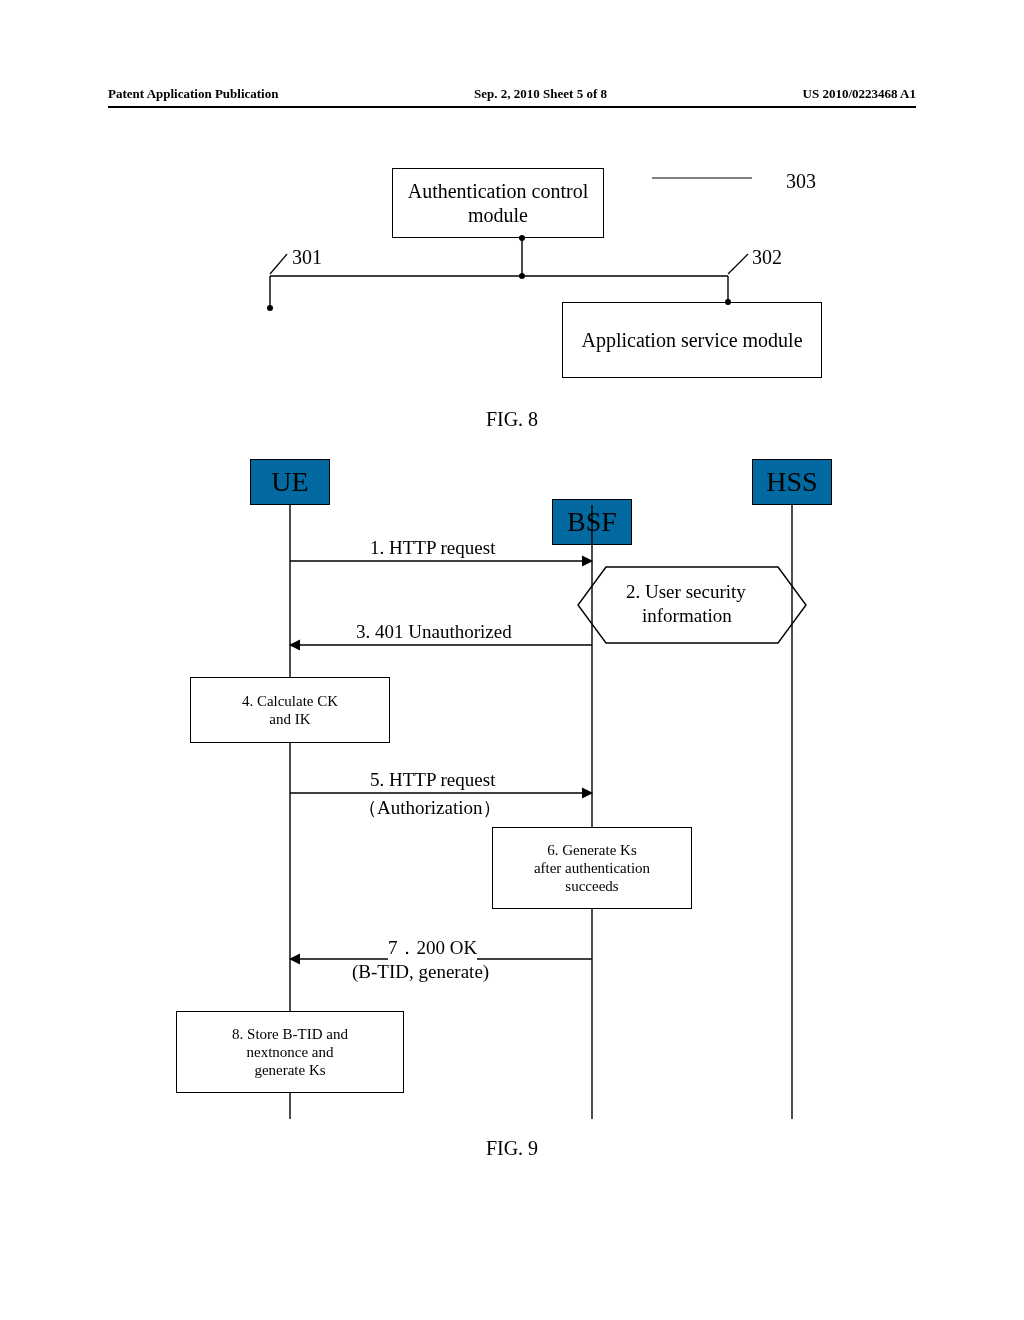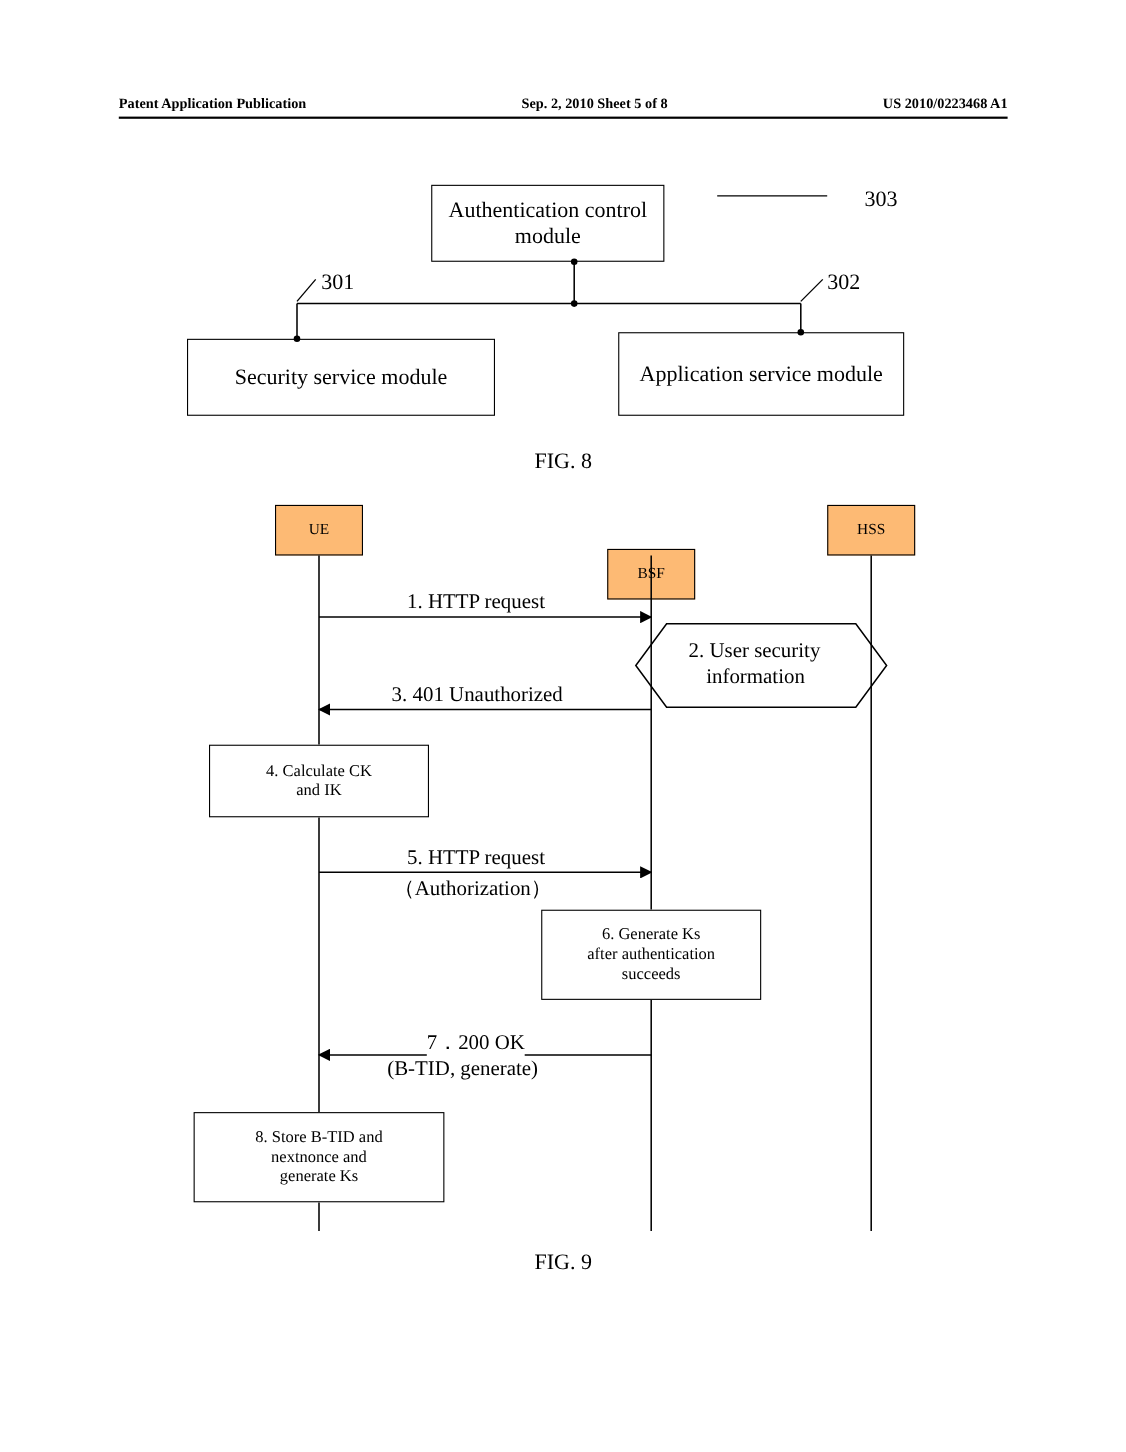--- a/index.html
+++ b/index.html
@@ -66,26 +66,26 @@
 
   
   .fig9 {
     position: relative;
     width: 680px;
     height: 660px;
     margin: 0 auto 0 auto;
   }
   .seq-box {
     border: 1.5px solid #000;
-    background: #fdba74;
+    background: #0369a1;
     display: flex;
     align-items: center;
     justify-content: center;
     text-align: center;
-    font-size: 14px;
+    font-size: 28px;
     position: absolute;
     padding: 4px 10px;
     line-height: 1.2;
   }
   .ue-box  { left: 78px; top: 0; width: 80px; height: 46px; }
   .bsf-box { left: 380px; top: 0; width: 80px; height: 46px; margin-top: 40px; }
   .hss-box { left: 580px; top: 0; width: 80px; height: 46px; }
 
   .fig9 svg { position:absolute; left:0; top:0; width:680px; height:660px; pointer-events:none; }
 
@@ -118,21 +118,20 @@
 <div class="page">
 
   <div class="header">
     <div class="header-left">Patent Application Publication</div>
     <div class="header-center">Sep. 2, 2010  Sheet 5 of 8</div>
     <div class="header-right">US 2010/0223468 A1</div>
   </div>
 
   <div class="fig8">
     <div class="box box-303">Authentication control module</div>
-    <div class="box box-301">Security service module</div>
     <div class="box box-302">Application service module</div>
 
     <div class="label-num lbl303">303</div>
     <div class="label-num lbl301">301</div>
     <div class="label-num lbl302">302</div>
 
     <div class="conn8">
       <svg viewBox="0 0 720 220">
 
         <line x1="500" y1="10" x2="600" y2="10" stroke="#000" stroke-width="1.2"></line>

